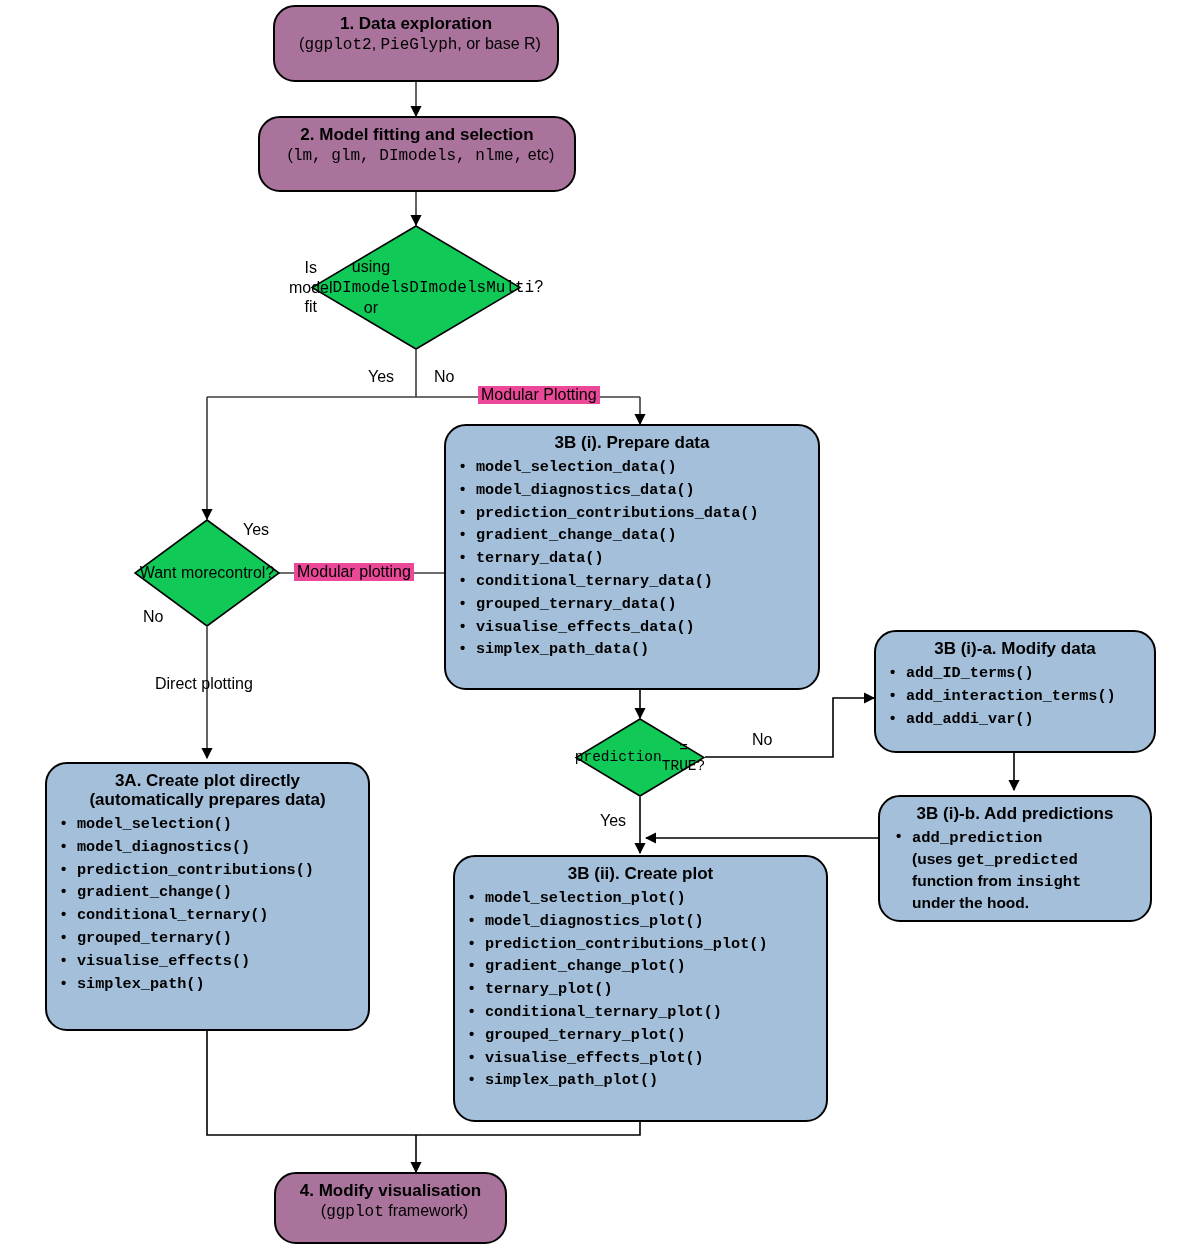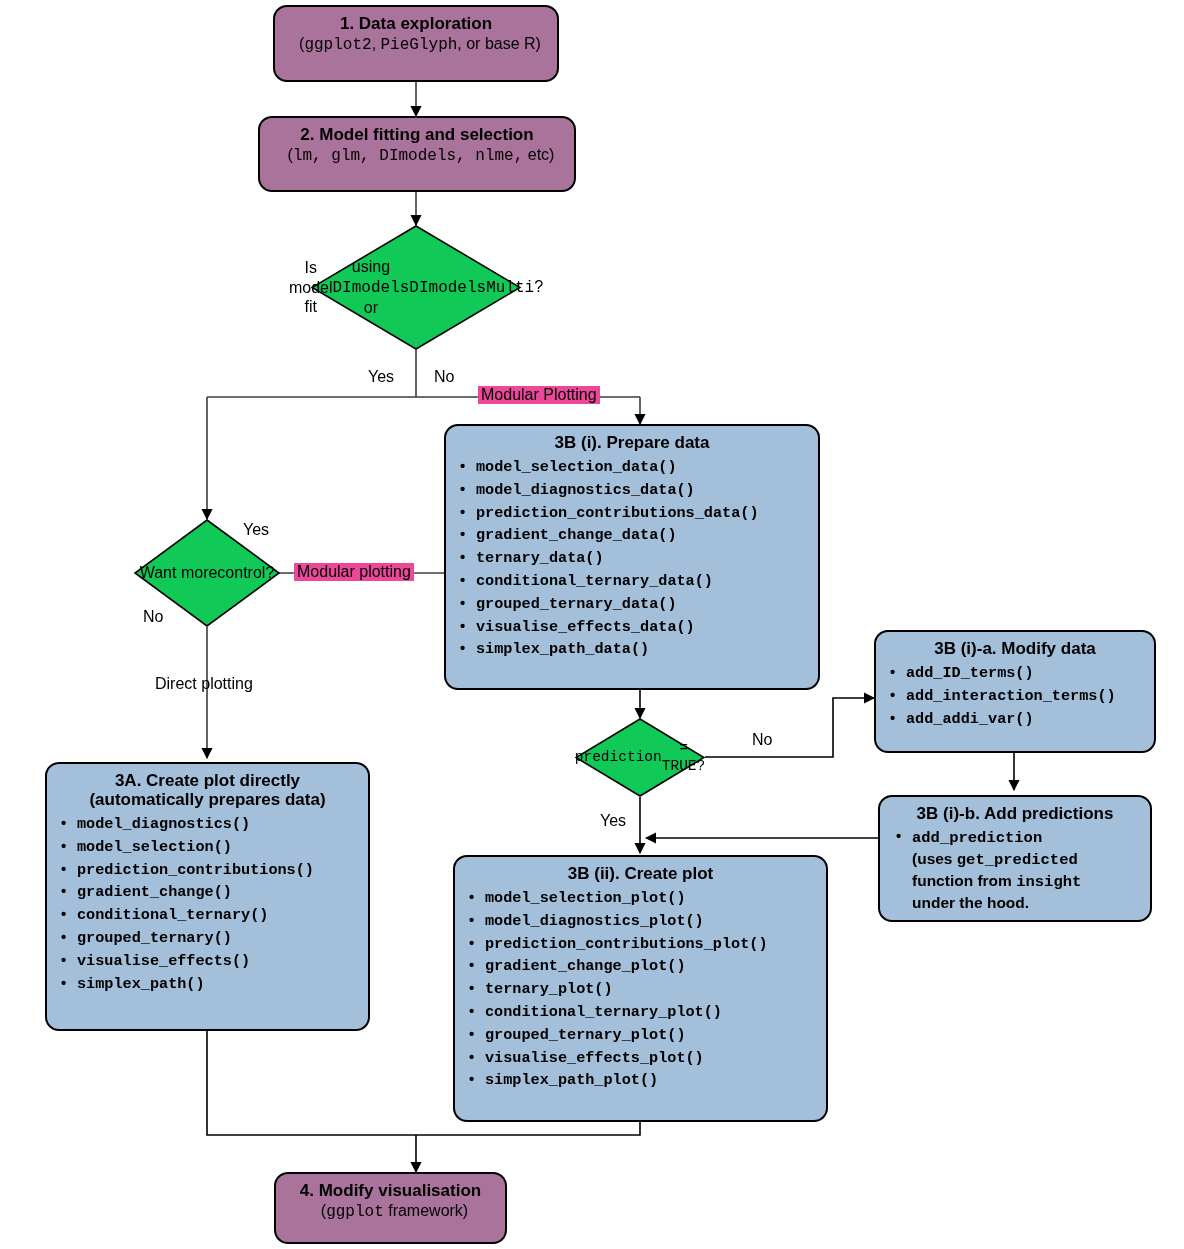--- a/index.html
+++ b/index.html
@@ -25,21 +25,21 @@
     top: 0;
     width: 1184px;
     height: 1249px;
   }
 
   
   .node {
     position: absolute;
     box-sizing: border-box;
     border: 2px solid #000000;
-    border-radius: 14px;
+    border-radius: 22px;
     z-index: 5;
   }
   .node.purple { background: #a9739c; }
   .node.blue   { background: #a3bfda; }
 
   .node-title {
     font-weight: bold;
     text-align: center;
     line-height: 1.12;
     font-size: 17px;
@@ -245,22 +245,22 @@
       <li style="font-family:'Liberation Sans',sans-serif; font-size:15.5px; line-height:1.28;"><span class="mono">add_prediction</span><br><span>(uses </span><span class="mono">get_predicted</span><br><span>function from </span><span class="mono">insight</span><br><span>under the hood.</span></li>
     </ul>
   </div>
 
   <div class="node blue" style="left:45px; top:762px; width:325px; height:269px;">
     <div class="node-title">
       <span>3A. Create plot directly</span><br>
       <span>(automatically prepares data)</span>
     </div>
     <ul class="fnlist">
+      <li>model_selection()</li>
       <li>model_diagnostics()</li>
-      <li>model_selection()</li>
       <li>prediction_contributions()</li>
       <li>gradient_change()</li>
       <li>conditional_ternary()</li>
       <li>grouped_ternary()</li>
       <li>visualise_effects()</li>
       <li>simplex_path()</li>
     </ul>
   </div>
 
   <div class="node blue" style="left:453px; top:855px; width:375px; height:267px;">

